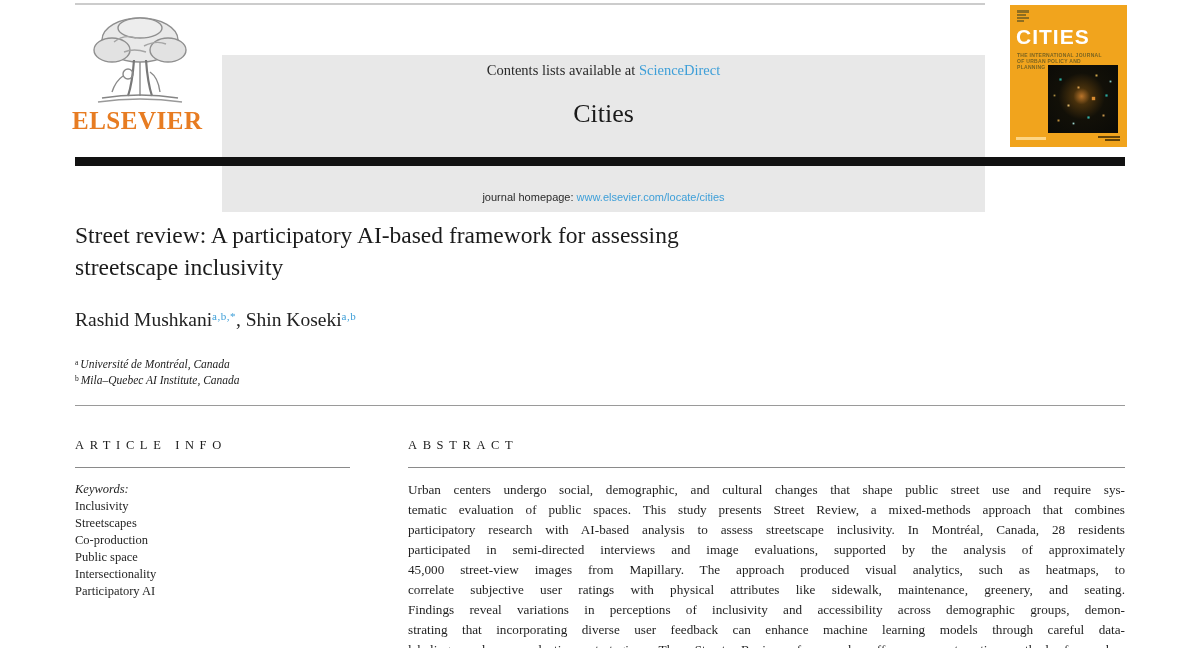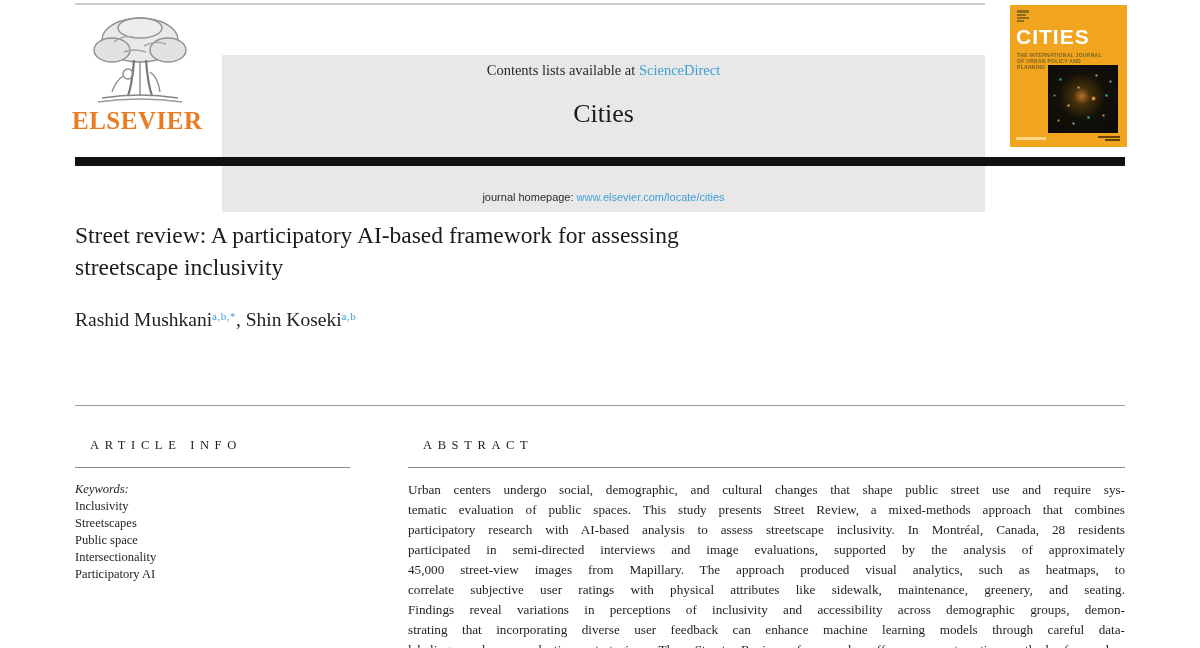--- a/index.html
+++ b/index.html
@@ -45,21 +45,21 @@
   .title{position:absolute;left:75px;top:219px;width:880px;font-size:23.5px;line-height:32px;color:#1b1b1b;}
   .authors{position:absolute;left:75px;top:309px;font-size:19.5px;color:#222222;}
   .authors sup{font-size:11px;color:#3e9fd8;vertical-align:6px;letter-spacing:.5px;}
   .affiliations{position:absolute;left:75px;top:356px;font-size:11.5px;font-style:italic;
                 line-height:13.5px;color:#222222;}
   .affiliations sup{font-size:7.5px;font-style:normal;vertical-align:3px;margin-right:2px;}
 
   .mainrule{position:absolute;left:75px;top:405px;width:1050px;height:1px;background:#9a9a9a;}
 
   
-  .col-heading{font-size:12.5px;letter-spacing:.45em;color:#1b1b1b;margin-left:15px;}
+  .col-heading{font-size:12.5px;letter-spacing:.45em;color:#1b1b1b;}
   .thinrule{height:1px;background:#8a8a8a;margin-top:14px;}
   .info-col{position:absolute;left:75px;top:438px;width:275px;}
   .keywords{margin-top:13px;font-size:12.5px;line-height:17px;color:#1f1f1f;}
   .kw-label{font-style:italic;font-family:Liberation Serif, serif;}
   .abs-col{position:absolute;left:408px;top:438px;width:717px;}
   .abs-text{margin-top:12px;font-size:13.2px;line-height:20px;color:#1f1f1f;}
   .abs-line{text-align:justify;text-align-last:justify;}
 </style>
 </head>
 <body>
@@ -118,30 +118,35 @@
 
   <div class="blackbar"></div>
 
   <div class="title">
     <div>Street review: A participatory AI-based framework for assessing</div>
     <div>streetscape inclusivity</div>
   </div>
 
   <div class="authors"><span>Rashid Mushkani</span><sup>a,b,*</sup><span>, </span><span>Shin Koseki</span><sup>a,b</sup></div>
 
+  <div class="affiliations">
+    <div><sup>a</sup><span>Université de Montréal, Canada</span></div>
+    <div><sup>b</sup><span>Mila–Quebec AI Institute, Canada</span></div>
+  </div>
 
   <div class="mainrule"></div>
 
   <div class="info-col">
     <div class="col-heading">ARTICLE INFO</div>
     <div class="thinrule"></div>
     <div class="keywords">
       <div class="kw-label">Keywords:</div>
       <div>Inclusivity</div>
       <div>Streetscapes</div>
+      <div>Co-production</div>
       <div>Public space</div>
       <div>Intersectionality</div>
       <div>Participatory AI</div>
     </div>
   </div>
 
   <div class="abs-col">
     <div class="col-heading">ABSTRACT</div>
     <div class="thinrule"></div>
     <div class="abs-text">

